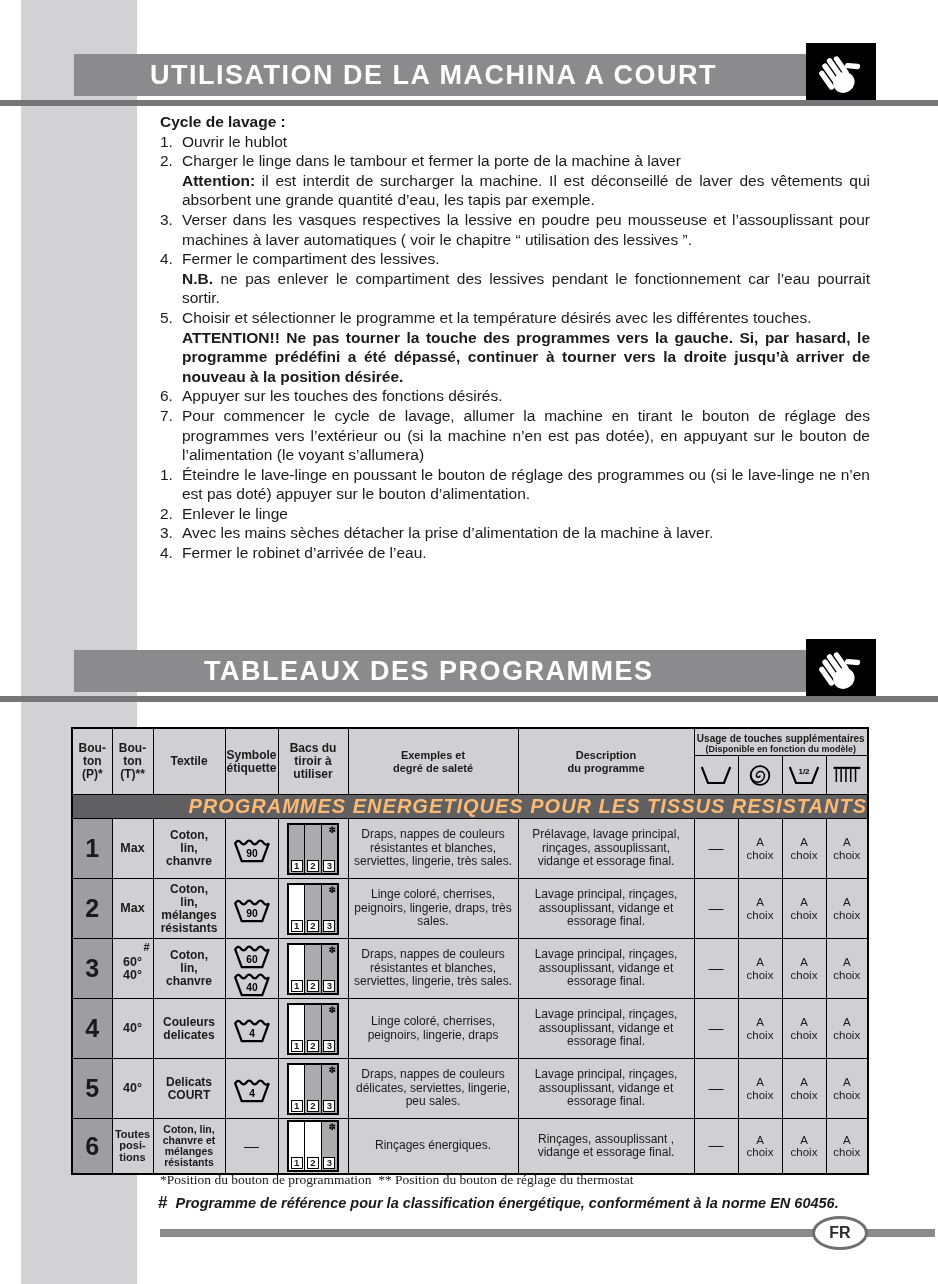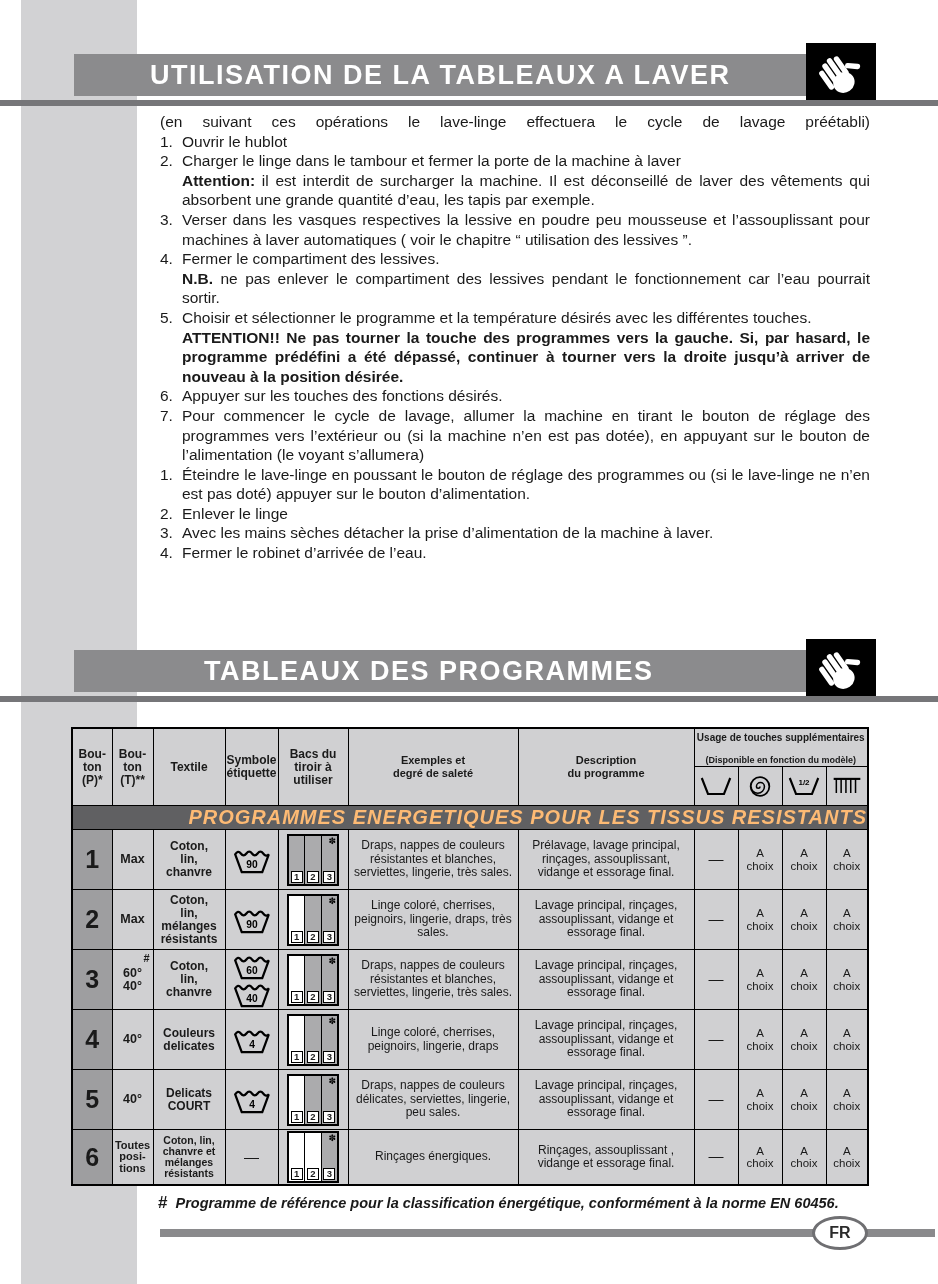--- a/index.html
+++ b/index.html
@@ -29,21 +29,21 @@
   .step .sb{flex:1;text-align:justify}
   .note{display:block}
 
   .prog-table{position:absolute;left:71px;top:727px;border-collapse:collapse;table-layout:fixed;
               background:#d0d0d2;border:2px solid #000;}
   .prog-table th,.prog-table td{border:1px solid #000;padding:1px;text-align:center;vertical-align:middle;overflow:hidden;}
   .mh{font-size:12px;line-height:13px;font-weight:700;white-space:pre-line;margin-left:48px;}
   .exh{font-size:11px;}
   .usage-top{height:24px;padding:0;vertical-align:top;}
   .ut1{font-size:10px;font-weight:700;line-height:11px;padding-top:2px;}
-  .ut2{font-size:9px;font-weight:700;line-height:10px;margin-top:12px;}
+  .ut2{font-size:9px;font-weight:700;line-height:10px;}
   .icell{height:36px;padding:0;}
   .icell svg{display:block;margin:0 auto;}
   .bandrow td{background:#606062;color:#fdba74;font-weight:700;font-style:italic;font-size:20px;
               letter-spacing:1px;height:23px;text-align:right;padding:0 0 0 8px;white-space:nowrap;}
   tr.prow{height:60px}
   tr.prow.r6{height:52px}
   .pcell{background:#9e9ea0;font-weight:700;font-size:25px;}
   .tcell{font-weight:700;font-size:12.5px;line-height:13px;position:relative;}
   .r6 .tcell{font-size:11px;line-height:11.5px;}
   .tmark{position:absolute;top:2px;right:3px;font-size:11px;font-weight:700;}
@@ -72,38 +72,38 @@
               background:#fff;display:flex;align-items:center;justify-content:center;font-weight:700;font-size:16px;color:#2b2b2b;}
   .doc-code{position:absolute;left:160px;top:1243px;width:690px;text-align:center;font-weight:700;font-size:11.5px;}
 </style>
 </head>
 <body>
 
 <div class="page">
   <div class="side-band"></div>
 
   <div class="sec-bar" id="bar1">
-    <span class="bar-label">UTILISATION DE LA TABLEAUX A LAVER</span>
+    <span class="bar-label">UTILISATION DE LA MACHINA A COURT</span>
   </div>
   <div class="hand-box" id="hand1">
     <svg viewBox="0 0 32 32" width="58" height="54" aria-hidden="true">
       <g fill="#fff" transform="rotate(-35 16 18)">
         <ellipse cx="16" cy="21" rx="6.5" ry="6"></ellipse>
         <rect x="6.8" y="7.5" width="3.2" height="13" rx="1.6"></rect>
         <rect x="10.8" y="5" width="3.2" height="14" rx="1.6"></rect>
         <rect x="14.8" y="4" width="3.2" height="15" rx="1.6"></rect>
         <rect x="18.8" y="5.5" width="3.2" height="13" rx="1.6"></rect>
         <rect x="21.5" y="13" width="9" height="3.2" rx="1.6" transform="rotate(40 24 15)"></rect>
       </g>
     </svg>
   </div>
   <div class="divider" id="divider1"></div>
 
   <div class="body-text">
-    <p class="stretch">(en suivant ces opérations le lave-linge effectuera le cycle de lavage préétabli)</p>
+    <p class="bold-head">Cycle de lavage :</p>
     <div id="steps1">
         <div class="step">
           <span class="n">1.</span>
           <span class="sb">Ouvrir le hublot</span>
         </div>
         <div class="step">
           <span class="n">2.</span>
           <span class="sb">Charger le linge dans le tambour et fermer la porte de la machine à laver<span class="note"><b>Attention:</b> il est interdit de surcharger la machine. Il est déconseillé de laver des vêtements qui absorbent une grande quantité d’eau, les tapis par exemple.</span></span>
         </div>
         <div class="step">
@@ -400,18 +400,19 @@
           <td class="excell">Rinçages énergiques.</td>
           <td class="decell">Rinçages, assouplissant , vidange et essorage final.</td>
           <td class="ucell"><span class="dash">—</span></td>
           <td class="ucell">A<br>choix</td>
           <td class="ucell">A<br>choix</td>
           <td class="ucell">A<br>choix</td>
         </tr>
       </tbody>
   </table>
 
+  <div class="star-note">*Position du bouton de programmation  ** Position du bouton de réglage du thermostat</div>
   <div class="hash-note">
     <span class="hash-sym">#</span><span class="hash-text">Programme de référence pour la classification énergétique, conformément à la norme EN 60456.</span>
   </div>
   <div class="footer-bar"></div>
   <div class="lang-badge">FR</div>
 </div>
 
 </body></html>

